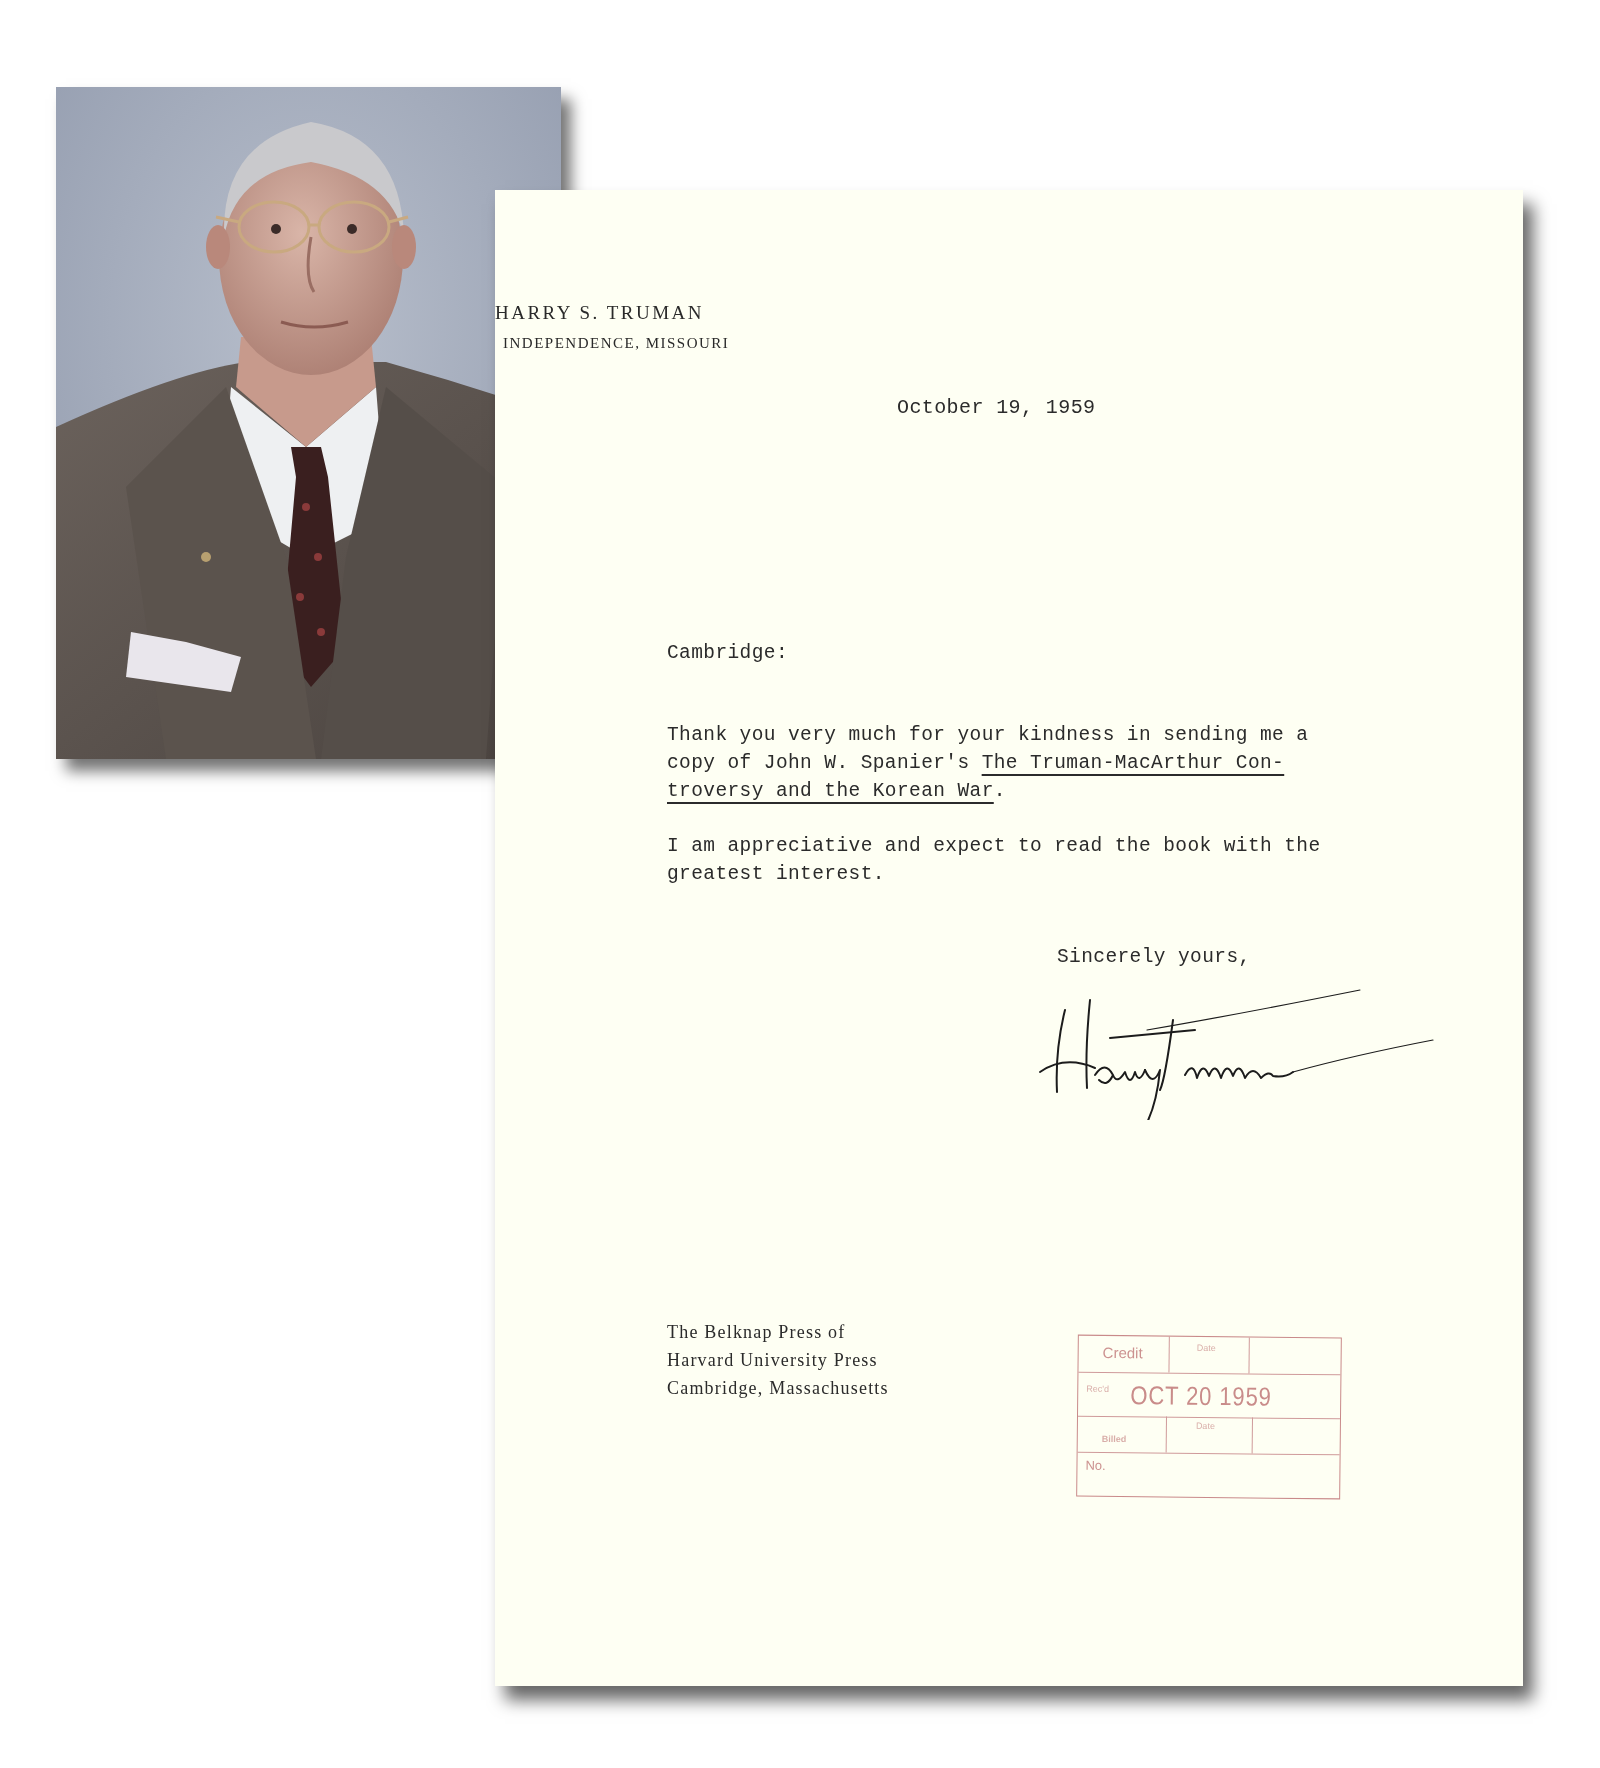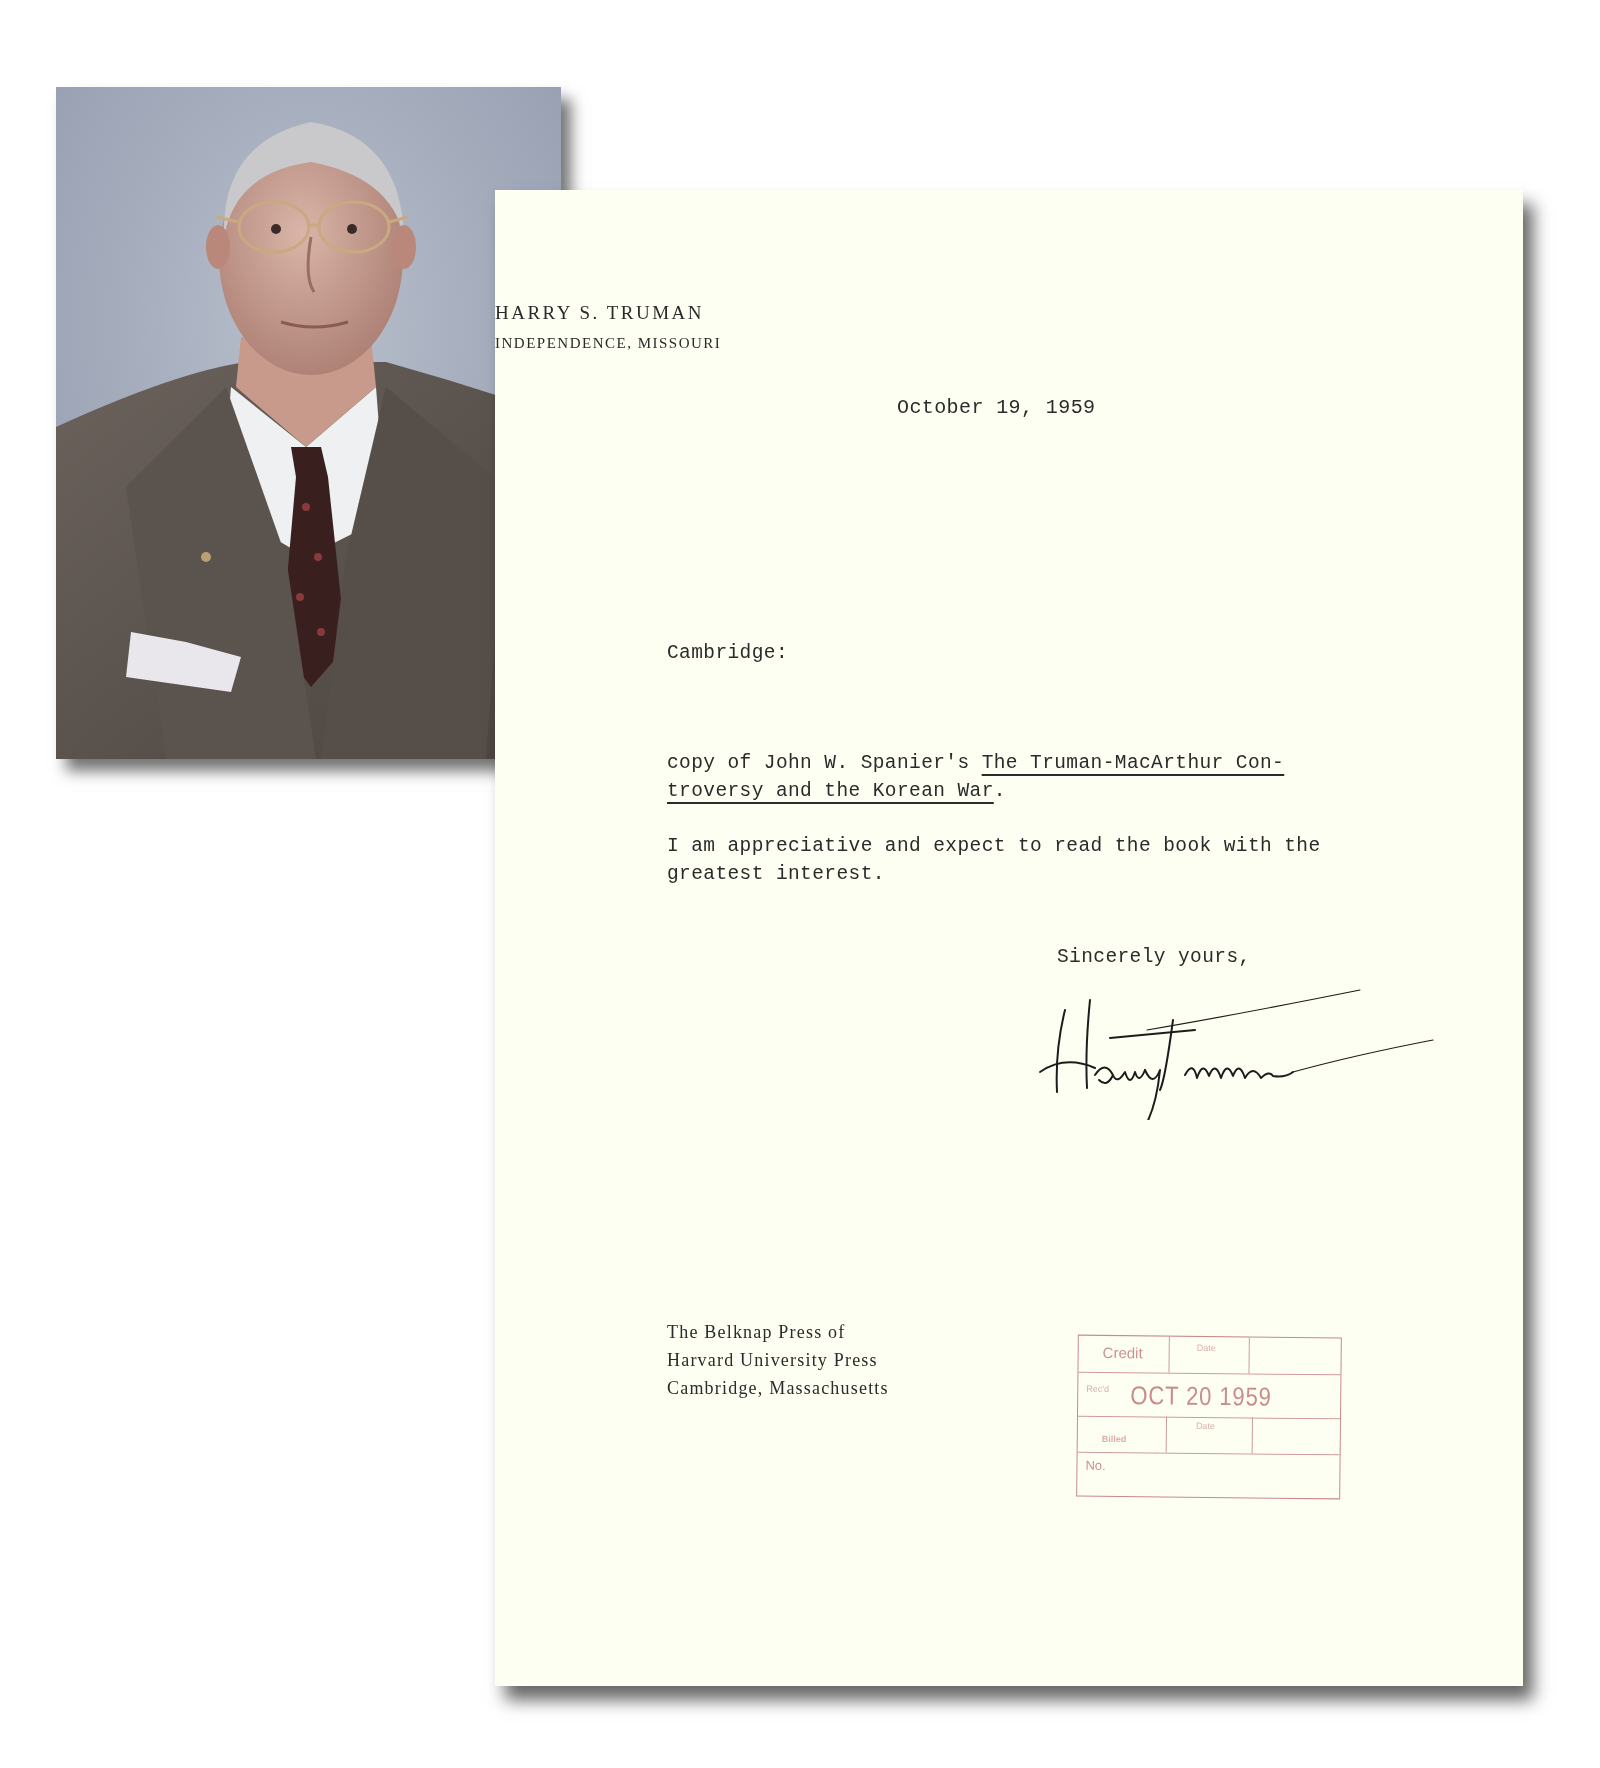--- a/index.html
+++ b/index.html
@@ -8,21 +8,21 @@
   
   .photo { position:absolute; left:56px; top:87px; width:505px; height:672px; background:#9ba4b6; overflow:hidden;
            box-shadow: 10px 12px 14px rgba(0,0,0,0.55); }
   .photo svg { display:block; }
 
   
   .letter { position:absolute; left:495px; top:190px; width:1028px; height:1496px; background:#fefff3;
             box-shadow: 10px 14px 16px rgba(0,0,0,0.6); }
   .letterhead { position:absolute; left:0; width:100%; font-family:"Liberation Serif", serif; color:#2a2a2a; }
   .lh-name { top:112px; font-size:19px; letter-spacing:2.5px; padding-left:0px; }
-  .lh-place { top:145px; font-size:15px; letter-spacing:1.5px; }
+  .lh-place { top:145px; font-size:15px; letter-spacing:1.5px;padding-left:8px; }
   .typed { position:absolute; font-family:"Liberation Mono", monospace; font-size:19.5px; color:#2b2b2b; letter-spacing:0.4px; white-space:pre; }
   .date { left:402px; top:206px; font-size:20px; }
   .salutation { left:172px; top:452px; }
   .body-line { left:172px; }
   .u { text-decoration: underline; text-decoration-style: solid; text-underline-offset:6px; text-decoration-thickness:1.5px; }
   .closing { left:562px; top:756px;text-align:right; }
   .address { left:172px; line-height:28px; font-family:"Liberation Serif", serif; font-size:18px; letter-spacing:1.2px; }
 
   .signature { position:absolute; left:540px; top:770px; width:400px; height:160px; }
 
@@ -96,20 +96,21 @@
 </div>
 
 <div class="letter">
   <div class="letterhead lh-name">HARRY S. TRUMAN</div>
   <div class="letterhead lh-place">INDEPENDENCE, MISSOURI</div>
 
   <div class="typed date">October 19, 1959</div>
 
   <div class="typed salutation">Cambridge:</div>
 
+  <div class="typed body-line" style="top:534px;">Thank you very much for your kindness in sending me a</div>
   <div class="typed body-line" style="top:562px;"><span>copy of John W. Spanier's </span><span class="u">The Truman-MacArthur Con-</span></div>
   <div class="typed body-line" style="top:590px;"><span class="u">troversy and the Korean War</span><span>.</span></div>
 
   <div class="typed body-line" style="top:645px;">I am appreciative and expect to read the book with the</div>
   <div class="typed body-line" style="top:673px;">greatest interest.</div>
 
   <div class="typed closing">Sincerely yours,</div>
 
   <svg class="signature" viewBox="0 0 400 160">
     <g fill="none" stroke="#1c1c1c" stroke-width="2" stroke-linecap="round" stroke-linejoin="round">

